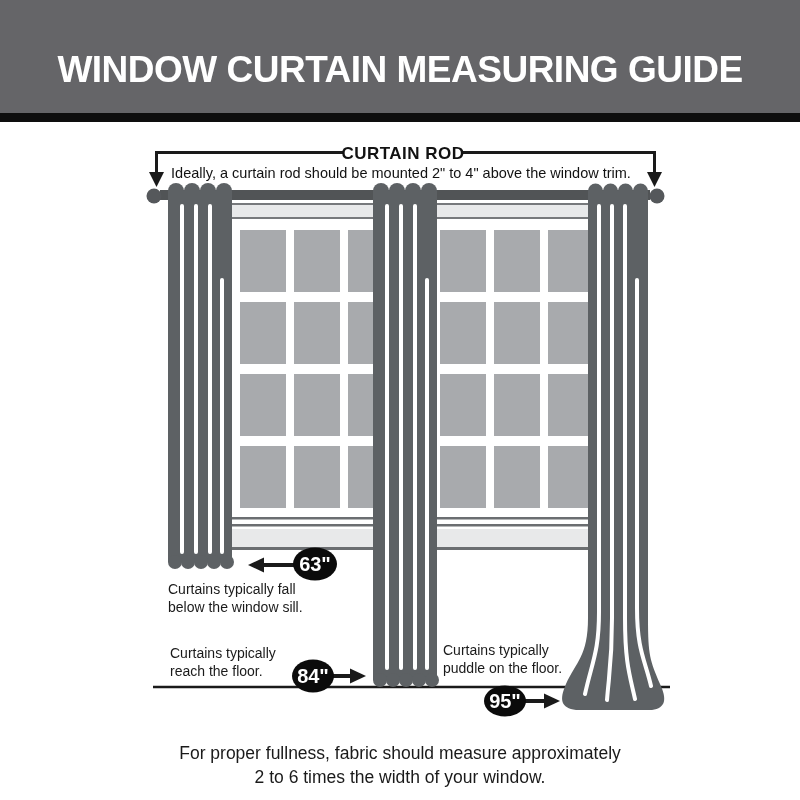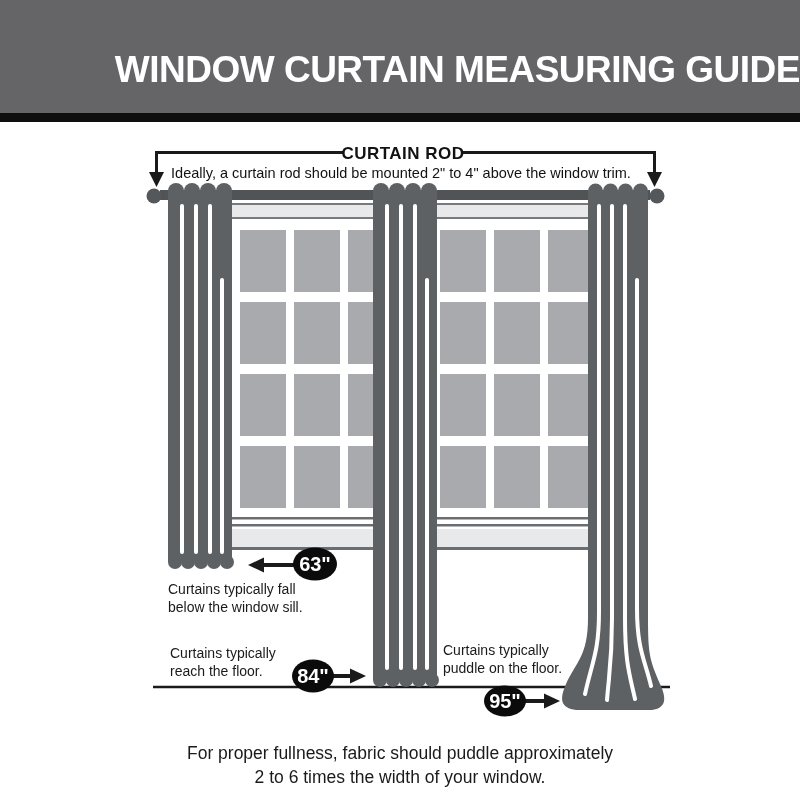--- a/index.html
+++ b/index.html
@@ -1,20 +1,20 @@
 <!DOCTYPE html>
 <html><head>
 <meta charset="utf-8">
 <style>
   html,body{margin:0;padding:0;background:#ffffff;}
   .stage{position:relative;width:800px;height:800px;background:#ffffff;overflow:hidden;
          font-family:"Liberation Sans",sans-serif;}
   .header{position:absolute;top:0;left:0;width:800px;height:113px;background:#656568;
           border-bottom:9px solid #0e0e0e;box-sizing:content-box;
-          display:flex;align-items:center;justify-content:flex-end;}
+          display:flex;align-items:center;justify-content:center;}
   .header h1{margin:0;padding-top:26px;color:#ffffff;font-size:37px;font-weight:bold;
              letter-spacing:-0.5px;white-space:nowrap;}
   svg.diagram{position:absolute;top:0;left:0;display:block;}
   .t-rod-title{font-size:17px;font-weight:bold;fill:#121212;text-anchor:middle;letter-spacing:0.5px;}
   .t-rod-desc{font-size:14.5px;fill:#121212;text-anchor:middle;}
   .t-label{font-size:14px;fill:#1a1a1a;}
   .t-badge{font-size:20px;font-weight:bold;fill:#ffffff;text-anchor:middle;}
   .stroke-dark{stroke:#1a1a1a;}
   .curtain{fill:#5d6164;}
   .fold{stroke:#ffffff;stroke-width:4;stroke-linecap:round;fill:none;}
@@ -169,17 +169,17 @@
       <line class="stroke-dark" x1="524" y1="701" x2="546" y2="701" stroke-width="4"></line>
       <polygon points="544,693.5 544,708.5 560,701" fill="#1a1a1a"></polygon>
       <ellipse cx="505" cy="701" rx="21" ry="15.5" fill="#0b0b0b"></ellipse>
       <text class="t-badge" x="505" y="708">95"</text>
       <text class="t-label" x="443" y="655">Curtains typically</text>
       <text class="t-label" x="443" y="673">puddle on the floor.</text>
     </g>
   </svg>
 
   <div class="footer">
-    <div>For proper fullness, fabric should puddle approximately</div>
+    <div>For proper fullness, fabric should measure approximately</div>
     <div>2 to 6 times the width of your window.</div>
   </div>
 
 </div>
 
 </body></html>

